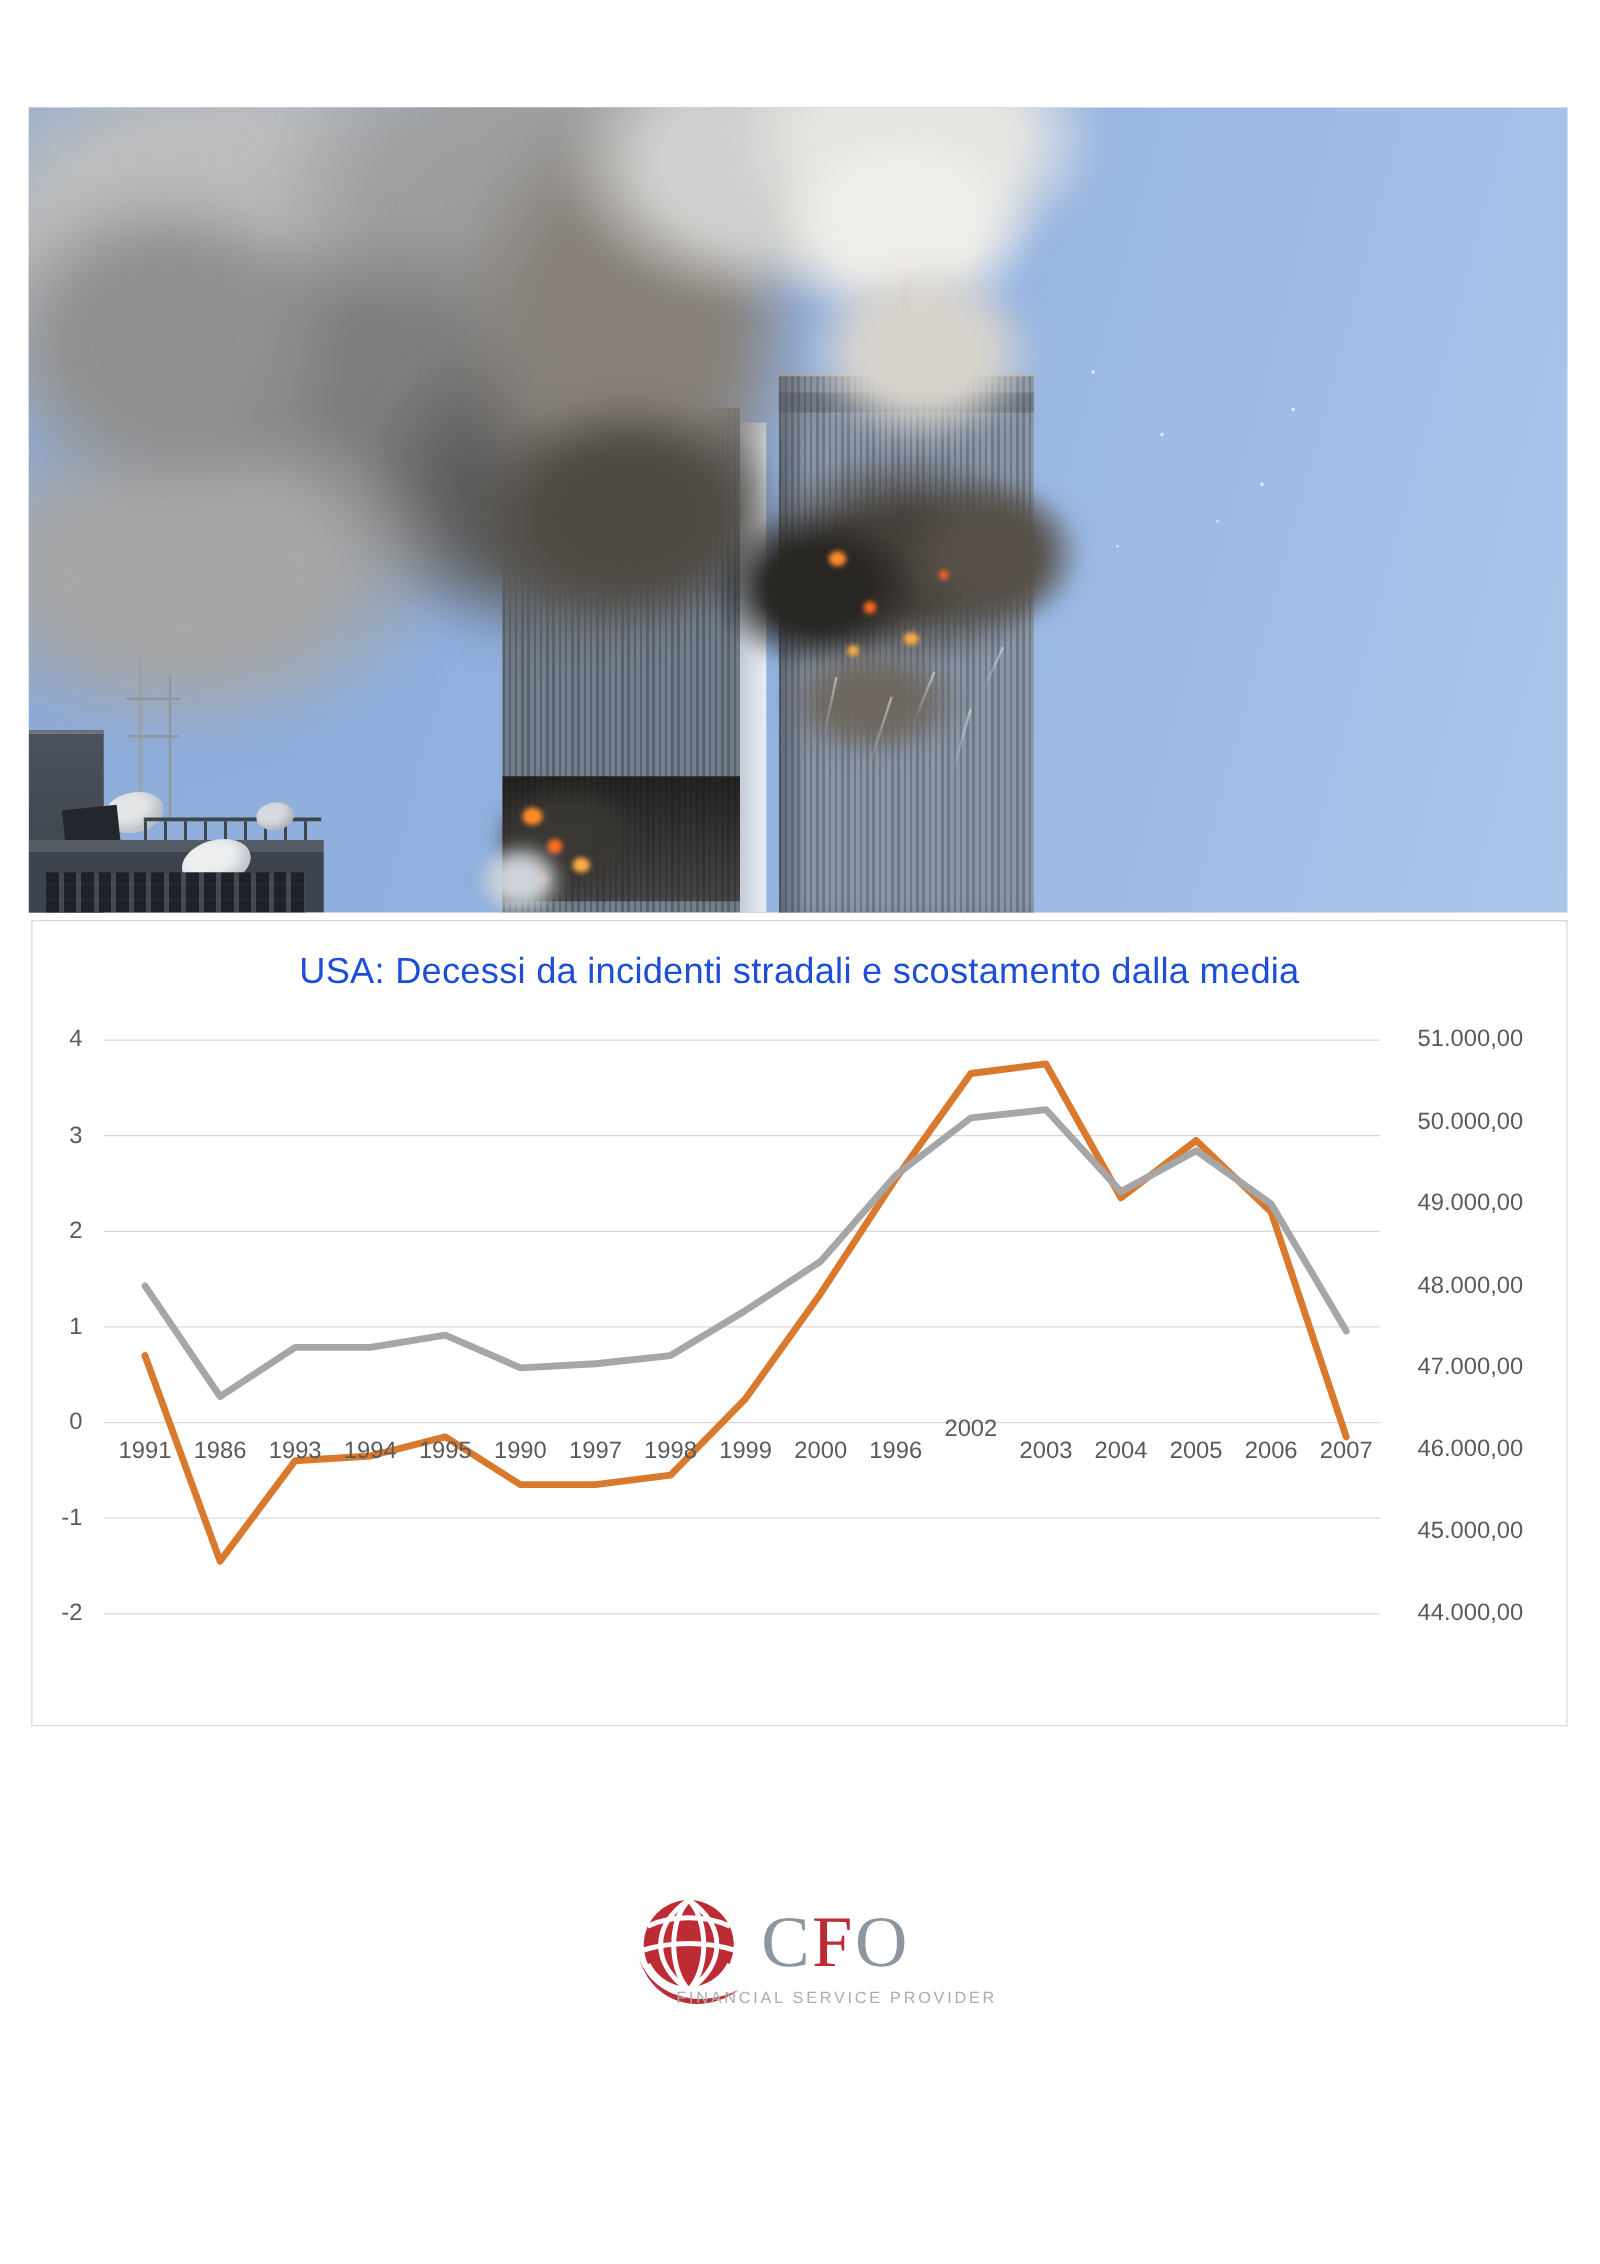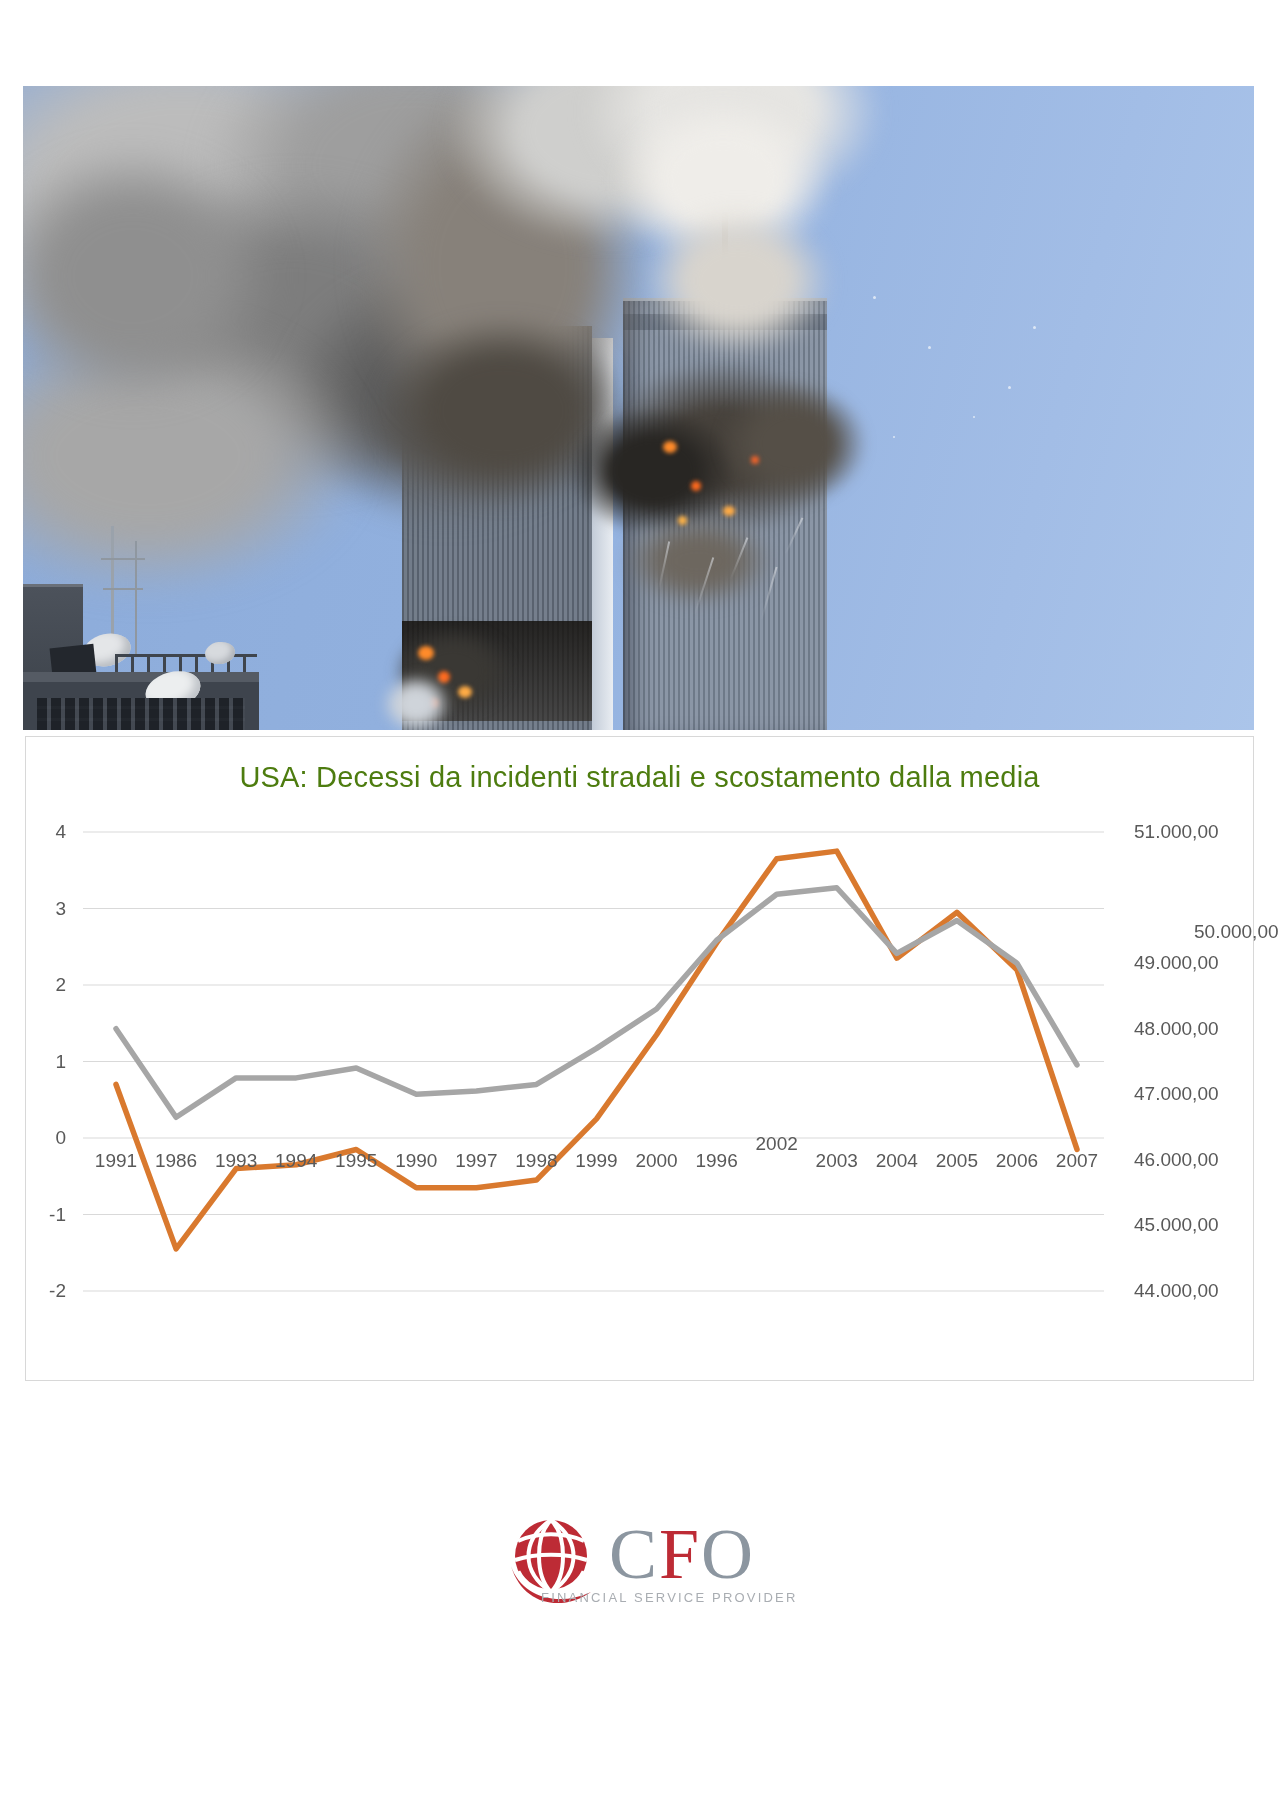--- a/index.html
+++ b/index.html
@@ -60,37 +60,37 @@
     background:
       repeating-linear-gradient(90deg,rgba(30,34,40,.9) 0 10px,rgba(71,77,86,.9) 10px 14px),
       repeating-linear-gradient(0deg,#1e2228 0 9px,#474d56 9px 12px);}
   
   .chart-box{
     position:absolute;left:25px;top:736px;width:1227px;height:643px;
     background:#ffffff;border:1px solid #d8d8d8;
   }
   .chart-title{
     position:absolute;top:24px;left:0;right:0;text-align:center;
-    font-size:29px;color:#4d7c0f;letter-spacing:.2px;
+    font-size:29px;color:#1d4ed8;letter-spacing:.2px;
   }
   #chart-svg{position:absolute;left:0;top:0;}
   .axis-lab{position:absolute;font-size:19px;color:#595959;line-height:22px;}
   .axis-lab.yl{width:40px;text-align:right;}
   .axis-lab.xl{width:62px;text-align:center;}
   .legend{
     position:absolute;left:0;top:588px;width:1135px;
     display:flex;justify-content:center;align-items:center;gap:30px;
   }
   .legend-item{display:flex;align-items:center;}
   .legend-swatch{width:58px;height:6px;border-radius:3px;}
   .legend-label{font-size:19px;color:#595959;margin-left:2px;}
   
   .logo{position:absolute;left:505px;top:1514px;width:300px;height:100px;}
   .logo-globe{position:absolute;left:0;top:2px;}
-  .logo-cfo{position:absolute;left:104px;top:-6px;font-family:"Liberation Serif",serif;font-size:72px;line-height:92px;letter-spacing:2px;}
+  .logo-cfo{position:absolute;left:104px;top:-6px;font-family:"Liberation Serif",serif;font-size:58px;line-height:92px;letter-spacing:2px;}
   .logo-tagline{position:absolute;left:36px;top:76px;width:260px;font-size:13px;letter-spacing:2.2px;white-space:nowrap;}
 </style>
 </head>
 <body>
 
 <div class="photo">
 
   <div class="tower tower-left"></div>
   <div class="tower tower-left-side"></div>
   <div class="tower tower-right"></div>
@@ -173,21 +173,21 @@
     </svg>
   <div id="chart-labels">
       <div class="axis-lab yl" style="left: 0px; top: 84px;">4</div>
       <div class="axis-lab yl" style="left: 0px; top: 160.5px;">3</div>
       <div class="axis-lab yl" style="left: 0px; top: 237px;">2</div>
       <div class="axis-lab yl" style="left: 0px; top: 313.5px;">1</div>
       <div class="axis-lab yl" style="left: 0px; top: 390px;">0</div>
       <div class="axis-lab yl" style="left: 0px; top: 466.5px;">-1</div>
       <div class="axis-lab yl" style="left: 0px; top: 543px;">-2</div>
       <div class="axis-lab yr" style="left: 1108px; top: 84px;">51.000,00</div>
-      <div class="axis-lab yr" style="left: 1168px; top: 149.571px; margin-top: 34px;">50.000,00</div>
+      <div class="axis-lab yr" style="left: 1108px; top: 149.571px;">50.000,00</div>
       <div class="axis-lab yr" style="left: 1108px; top: 215.143px;">49.000,00</div>
       <div class="axis-lab yr" style="left: 1108px; top: 280.714px;">48.000,00</div>
       <div class="axis-lab yr" style="left: 1108px; top: 346.286px;">47.000,00</div>
       <div class="axis-lab yr" style="left: 1108px; top: 411.857px;">46.000,00</div>
       <div class="axis-lab yr" style="left: 1108px; top: 477.429px;">45.000,00</div>
       <div class="axis-lab yr" style="left: 1108px; top: 543px;">44.000,00</div>
       <div class="axis-lab xl" style="left: 59px; top: 413px;">1991</div>
       <div class="axis-lab xl" style="left: 119.062px; top: 413px;">1986</div>
       <div class="axis-lab xl" style="left: 179.125px; top: 413px;">1993</div>
       <div class="axis-lab xl" style="left: 239.188px; top: 413px;">1994</div>

